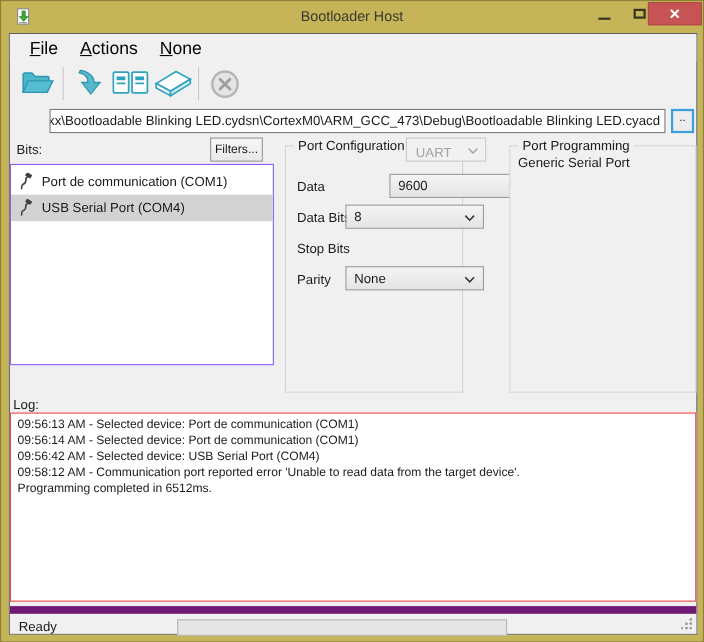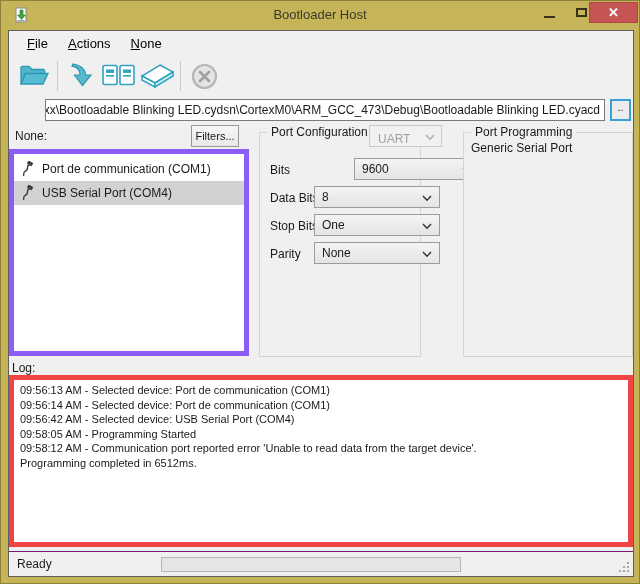--- a/index.html
+++ b/index.html
@@ -23,21 +23,21 @@
   .glyph-max { width:11px; height:9px; border:2px solid #38321c; background:transparent; }
   .glyph-close { color:#fff; font-size:13px; font-weight:bold; line-height:1; }
 
   
   .client { position:absolute; left:7px; top:29px; width:626px; height:547px;
             background:#f0f0f0; border:1px solid #5f5f5f; }
 
   
   .menubar { position:absolute; left:0; top:0; width:624px; height:25px;
              background:#f0f0f0; display:flex; align-items:stretch; padding-left:8px; }
-  .menu-item { display:block; padding:5px 10px 0 10px; font-size:13px; color:#000; }
+  .menu-item { display:block; padding:5px 10px 0 10px; font-size:16px; color:#000; }
   .menu-item::first-letter { text-decoration:underline; }
 
   
   .toolbar { position:absolute; left:0; top:25px; width:624px; height:40px;
              display:flex; align-items:center; padding-left:6px; }
   .tb-btn { width:38px; height:34px; display:flex; align-items:center;
             justify-content:center; }
   .tb-sep { width:1px; height:30px; background:#c9c9c9; margin:0 4px; }
 
   
@@ -50,22 +50,22 @@
   .browse-btn { position:absolute; left:601px; top:68px; width:21px; height:22px;
                 background:#ececec; border:2px solid #3b9fdd; font-size:11px;
                 display:flex; align-items:center; justify-content:center;
                 padding-bottom:6px; color:#222; }
 
   
   .ports-label { position:absolute; left:6px; top:98px; }
   .filters-btn { position:absolute; left:182px; top:94px; width:48px; height:22px;
                  background:linear-gradient(#f7f7f7,#e8e8e8); border:1px solid #969696;
                  font-size:11px; display:flex; align-items:center; justify-content:center; }
-  .ports-list { position:absolute; left:0; top:118px; width:240px; height:207px;
-                background:#fff; border:5px solid #8b5cf6; padding-top:3px; }
+  .ports-list { position:absolute; left:0; top:118px; width:240px; height:183px;
+                background:#fff; border:1px solid #8b5cf6; padding-top:3px; }
   .port-row { height:24px; display:flex; align-items:center; padding-left:6px; }
   .port-row.selected { background:#d2d2d2; }
   .port-row .picon { width:14px; height:16px; margin-right:8px; flex-shrink:0; }
   .port-row .ptext { font-size:12px; }
 
   
   .groupbox { position:absolute; border:1px solid #d5d5d5; background:#f0f0f0; }
   .gb-config { left:250px; top:101px; width:162px; height:225px; }
   .gb-info   { left:454px; top:101px; width:170px; height:225px; }
   .gb-title { position:absolute; top:-8px; left:7px; background:#f0f0f0;
@@ -77,27 +77,27 @@
   .cfg-field-label { position:absolute; left:10px; font-size:12px; }
   .combo { position:absolute; left:54px; width:126px; height:22px;
            background:linear-gradient(#f4f4f4,#e4e4e4); border:1px solid #9b9b9b;
            display:flex; align-items:center; padding-left:7px; font-size:12px; }
   .combo svg { position:absolute; right:7px; top:8px; }
   .info-content { position:absolute; left:7px; top:8px; font-size:12px; }
 
   
   .log-label { position:absolute; left:3px; top:330px; }
   .log-box { position:absolute; left:0; top:344px; width:624px; height:172px;
-             background:#fff; border:5px solid #ef4444; padding:3px 6px;
+             background:#fff; border:1px solid #ef4444; padding:3px 6px;
              overflow:hidden; }
   .log-line { font-size:11px; line-height:14.5px; white-space:nowrap; }
 
   
   .statusbar { position:absolute; left:0; top:520px; width:624px; height:25px;
-               background:#f0f0f0; border-top:1px solid #701a75; }
+               background:#f0f0f0; border-top:7px solid #701a75; }
   .status-text { position:absolute; left:8px; top:5px; font-size:12px; }
   .progressbar { position:absolute; left:152px; top:5px; width:300px; height:15px;
                  background:#e5e5e5; border:1px solid #b6b6b6; }
   .grip { position:absolute; right:3px; bottom:3px; width:12px; height:12px;
           background:
             radial-gradient(circle at 10px 10px, #a5a5a5 1.2px, transparent 1.4px),
             radial-gradient(circle at 10px 6px,  #a5a5a5 1.2px, transparent 1.4px),
             radial-gradient(circle at 6px 10px,  #a5a5a5 1.2px, transparent 1.4px),
             radial-gradient(circle at 10px 2px,  #a5a5a5 1.2px, transparent 1.4px),
             radial-gradient(circle at 6px 6px,   #a5a5a5 1.2px, transparent 1.4px),
@@ -179,21 +179,21 @@
         </svg>
       </div>
     </div>
 
     <div class="file-label">File:</div>
     <div class="file-input">
       <span>ader_41xx\Bootloadable Blinking LED.cydsn\CortexM0\ARM_GCC_473\Debug\Bootloadable Blinking LED.cyacd</span>
     </div>
     <div class="browse-btn">..</div>
 
-    <div class="ports-label">None:</div>
+    <div class="ports-label">Bits:</div>
     <div class="filters-btn">Filters...</div>
 
     <div class="ports-list">
       <div class="port-row">
         <span class="picon">
           <svg width="14" height="16" viewBox="0 0 14 16">
             <path d="M10 3.5 C 4.5 5, 10.5 8, 5 10.5 C 3 11.6, 4 13.5, 3.5 15" fill="none" stroke="#3f3f3f" stroke-width="1.4"></path>
             <rect x="7.5" y="0.5" width="5.5" height="3.6" rx="0.5" transform="rotate(33 10 2)" fill="#3f3f3f"></rect>
           </svg>
         </span>
@@ -206,43 +206,37 @@
             <rect x="7.5" y="0.5" width="5.5" height="3.6" rx="0.5" transform="rotate(33 10 2)" fill="#3f3f3f"></rect>
           </svg>
         </span>
         <span class="ptext">USB Serial Port (COM4)</span>
       </div>
     </div>
 
     <div class="groupbox gb-config">
       <span class="gb-title">Port Configuration</span>
 
-      <span class="cfg-field-label" style="top:30px;">Bits</span>
+      <span class="cfg-field-label" style="top:30px;">Data</span>
       <div class="combo" style="top:25px;margin-left:40px;">
         <span>9600</span>
         <svg width="10" height="7" viewBox="0 0 10 7">
             <polyline points="1,1 5,5.2 9,1" fill="none" stroke="#333" stroke-width="1.4"></polyline>
           </svg>
       </div>
 
       <span class="cfg-field-label" style="top:58px;">Data Bits</span>
       <div class="combo" style="top:53px;">
         <span>8</span>
         <svg width="10" height="7" viewBox="0 0 10 7">
             <polyline points="1,1 5,5.2 9,1" fill="none" stroke="#333" stroke-width="1.4"></polyline>
           </svg>
       </div>
 
       <span class="cfg-field-label" style="top:86px;">Stop Bits</span>
-      <div class="combo" style="top:81px;">
-        <span>One</span>
-        <svg width="10" height="7" viewBox="0 0 10 7">
-            <polyline points="1,1 5,5.2 9,1" fill="none" stroke="#333" stroke-width="1.4"></polyline>
-          </svg>
-      </div>
 
       <span class="cfg-field-label" style="top:114px;">Parity</span>
       <div class="combo" style="top:109px;">
         <span>None</span>
         <svg width="10" height="7" viewBox="0 0 10 7">
             <polyline points="1,1 5,5.2 9,1" fill="none" stroke="#333" stroke-width="1.4"></polyline>
           </svg>
       </div>
     </div>
 
@@ -256,21 +250,20 @@
     <div class="groupbox gb-info">
       <span class="gb-title">Port Programming</span>
       <div class="info-content">Generic Serial Port</div>
     </div>
 
     <div class="log-label">Log:</div>
     <div class="log-box">
       <div class="log-line">09:56:13 AM - Selected device: Port de communication (COM1)</div>
       <div class="log-line">09:56:14 AM - Selected device: Port de communication (COM1)</div>
       <div class="log-line">09:56:42 AM - Selected device: USB Serial Port (COM4)</div>
-      <div class="log-line">09:58:05 AM - Programming Started</div>
       <div class="log-line">09:58:12 AM - Communication port reported error 'Unable to read data from the target device'.</div>
       <div class="log-line">Programming completed in 6512ms.</div>
     </div>
 
     <div class="statusbar">
       <span class="status-text">Ready</span>
       <div class="progressbar"></div>
       <div class="grip"></div>
     </div>
 

